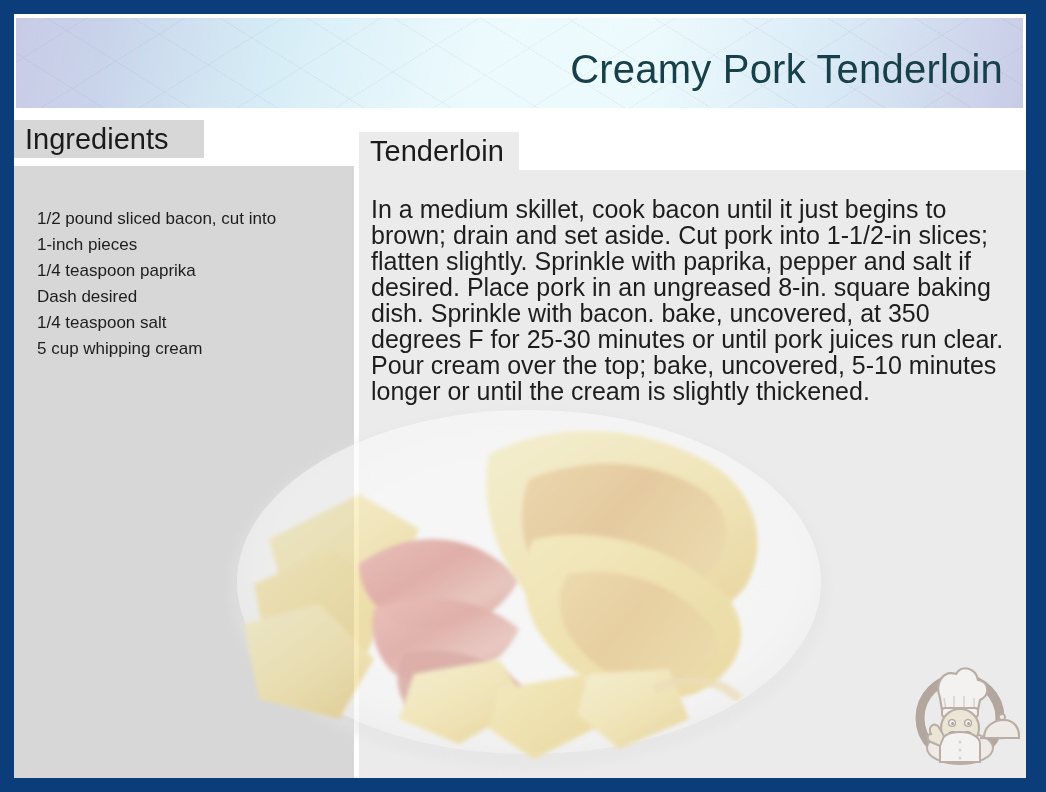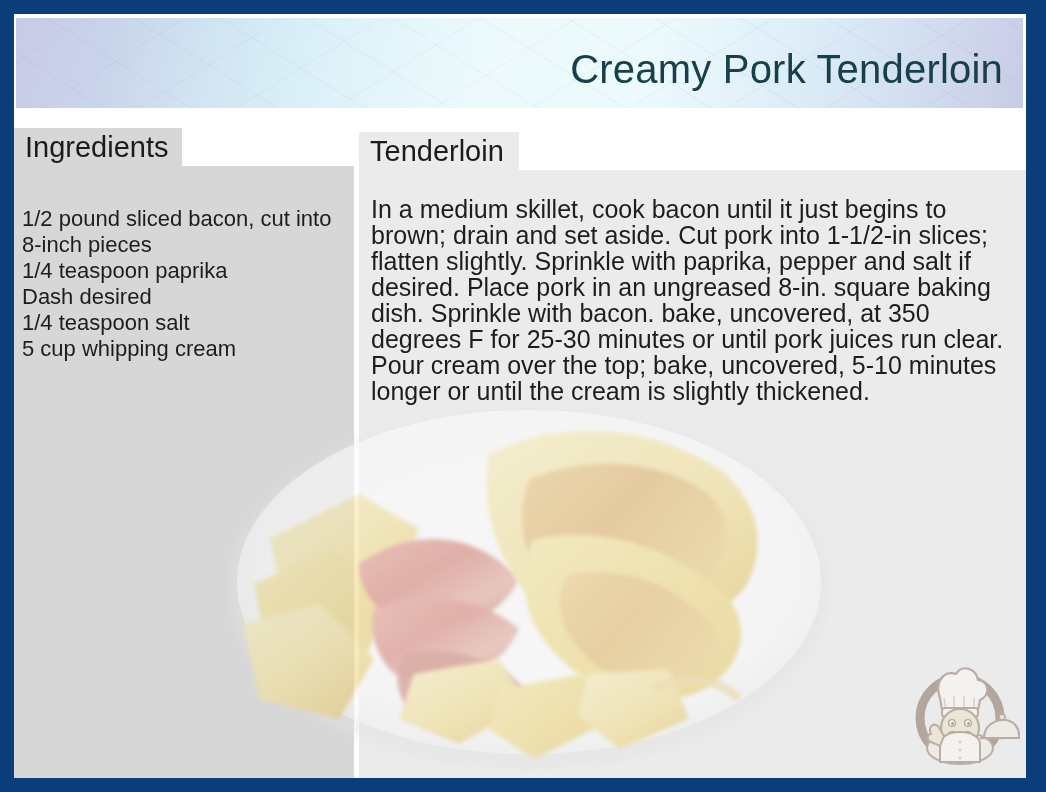--- a/index.html
+++ b/index.html
@@ -67,22 +67,22 @@
   }
   .section-tab-label {
     font-size: 29px;
     font-weight: 400;
     color: #1b1b1b;
     line-height: 1;
   }
 
   #ingredients-tab {
     left: 0px;
-    top: 114px;
-    width: 168px;
+    top: 106px;
+    width: 190px;
     background: #d7d7d7;
   }
   #directions-tab {
     left: 345px;
     top: 118px;
     width: 160px;
     background: #ebebeb;
   }
 
   
@@ -103,24 +103,24 @@
     left: 345px;
     top: 156px;
     width: 667px;
     bottom: 0px;
     background: #ebebeb;
   }
 
   
   #ingredients-list {
     position: absolute;
-    left: 8px;
+    left: 23px;
     top: 40px;
     right: 8px;
-    font-size: 22px;
+    font-size: 17px;
     line-height: 26px;
     color: #1d1d1d;
   }
   #ingredients-list li {
     list-style: none;
     white-space: nowrap;
   }
 
   #directions-text {
     position: absolute;
@@ -162,21 +162,21 @@
 <div id="card-frame">
   <div id="card-surface">
 
     <div id="header-banner">
       <div id="recipe-title">Creamy Pork Tenderloin</div>
     </div>
 
     <div id="ingredients-panel" class="panel">
       <ul id="ingredients-list">
         <li>1/2 pound sliced bacon, cut into</li>
-        <li>8-inch pieces</li>
+        <li>1-inch pieces</li>
         <li>1/4 teaspoon paprika</li>
         <li>Dash desired</li>
         <li>1/4 teaspoon salt</li>
         <li>5 cup whipping cream</li>
       </ul>
     </div>
 
     <div id="directions-panel" class="panel">
       <p id="directions-text">In a medium skillet, cook bacon until it just begins to brown; drain and set aside. Cut pork into 1-1/2-in slices; flatten slightly. Sprinkle with paprika, pepper and salt if desired. Place pork in an ungreased 8-in. square baking dish. Sprinkle with bacon. bake, uncovered, at 350 degrees F for 25-30 minutes or until pork juices run clear. Pour cream over the top; bake, uncovered, 5-10 minutes longer or until the cream is slightly thickened.</p>
     </div>

